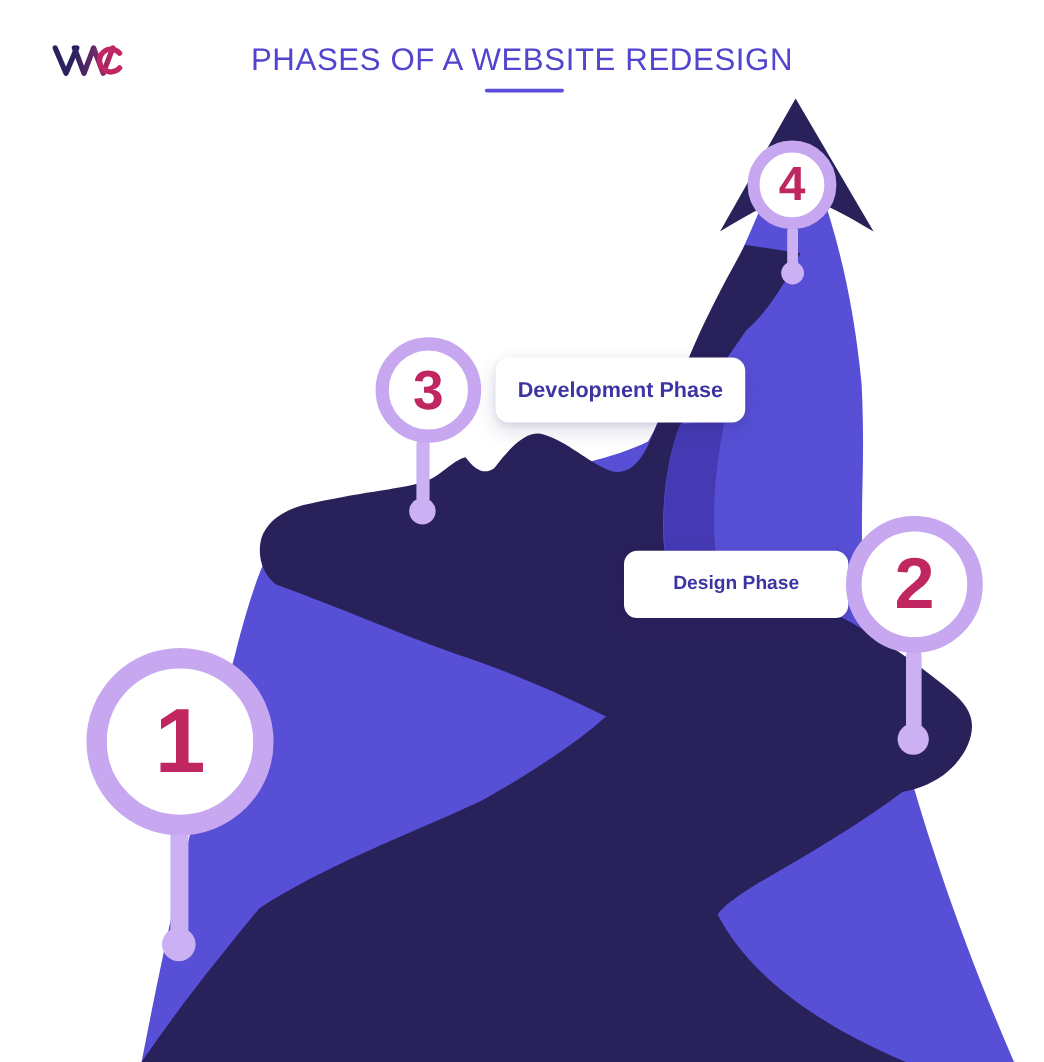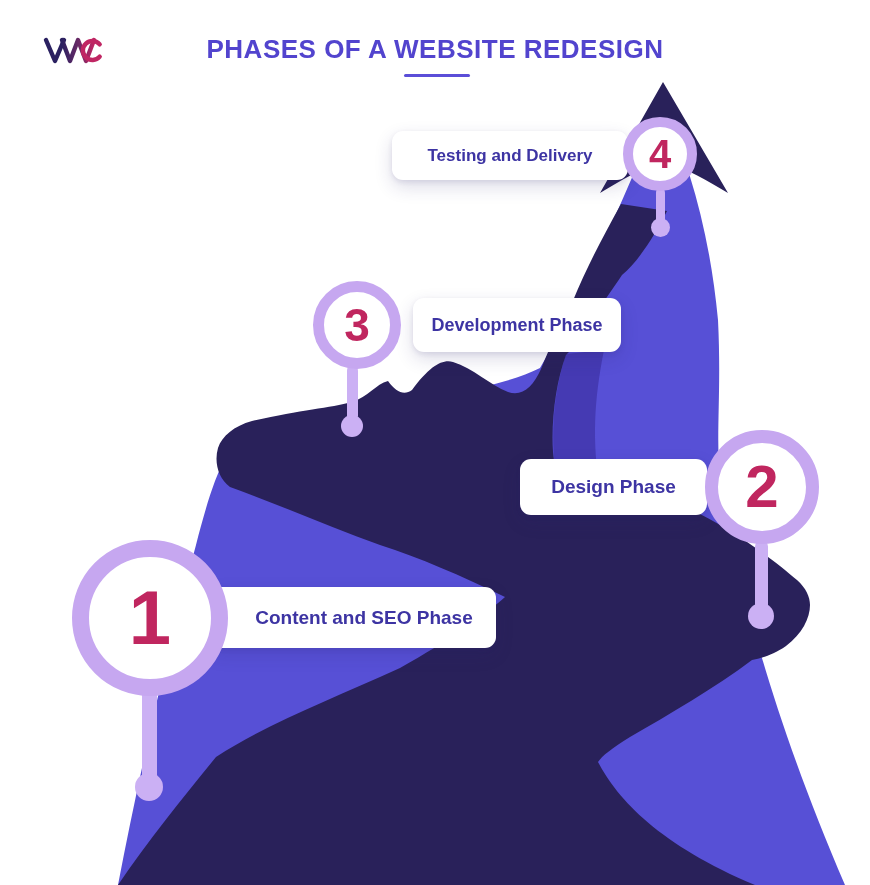--- a/index.html
+++ b/index.html
@@ -4,21 +4,21 @@
 <style>
   html,body{margin:0;padding:0;background:#ffffff;}
   .canvas{
     position:relative;width:870px;height:885px;background:#ffffff;overflow:hidden;
     font-family:"Liberation Sans",sans-serif;
   }
   
   .logo{position:absolute;left:42px;top:33px;width:80px;height:34px;}
   .page-title{
     position:absolute;left:0;top:34px;width:870px;text-align:center;
-    font-size:26px;font-weight:700;letter-spacing:0.5px;color:var(--title);
+    font-size:26px;font-weight:400;letter-spacing:0.5px;color:var(--title);
   }
   .title-underline{
     position:absolute;left:404px;top:74px;width:66px;height:3px;border-radius:2px;
     background:var(--underline);
   }
   
   .art{position:absolute;left:0;top:0;width:870px;height:885px;}
   .mountain{fill:var(--purple);}
   .shade{fill:var(--shade);}
   .road{fill:var(--navy);}
@@ -39,21 +39,21 @@
     position:absolute;background:#ffffff;border-radius:50%;
     display:flex;align-items:center;justify-content:center;
     border:17px solid var(--ring);box-sizing:border-box;z-index:5;
     color:var(--number);font-weight:700;line-height:1;
   }
   .m1{left:72px;top:540px;width:156px;height:156px;border-width:17px;font-size:76px;}
   .m2{left:705px;top:430px;width:114px;height:114px;border-width:13px;font-size:60px;}
   .m3{left:313px;top:281px;width:88px;height:88px;border-width:11px;font-size:46px;}
   .m4{left:623px;top:117px;width:74px;height:74px;border-width:10px;font-size:40px;}
   .l1{left:208px;top:587px;width:288px;height:61px;font-size:19px;padding-left:24px;box-sizing:border-box;}
-  .l2{left:520px;top:459px;width:187px;height:56px;font-size:19px;}
+  .l2{left:520px;top:459px;width:187px;height:56px;font-size:16px;}
   .l3{left:413px;top:298px;width:208px;height:54px;font-size:18px;}
   .l4{left:392px;top:131px;width:236px;height:49px;font-size:17px;}
   .s1{left:142px;top:688px;width:15px;height:96px;}
   .d1{left:135px;top:773px;width:28px;height:28px;}
   .s2{left:755px;top:540px;width:13px;height:72px;}
   .d2{left:748px;top:603px;width:26px;height:26px;}
   .s3{left:347px;top:365px;width:11px;height:56px;}
   .d3{left:341px;top:415px;width:22px;height:22px;}
   .s4{left:656px;top:188px;width:9px;height:36px;}
   .d4{left:651px;top:218px;width:19px;height:19px;}
@@ -137,31 +137,25 @@
 
   <div class="stem s1"></div>
   <div class="dot d1"></div>
   <div class="stem s2"></div>
   <div class="dot d2"></div>
   <div class="stem s3"></div>
   <div class="dot d3"></div>
   <div class="stem s4"></div>
   <div class="dot d4"></div>
 
-  <div class="phase-label l1">
-      <span>Content and SEO Phase</span>
-    </div>
   <div class="phase-label l2">
       <span>Design Phase</span>
     </div>
   <div class="phase-label l3">
       <span>Development Phase</span>
-    </div>
-  <div class="phase-label l4">
-      <span>Testing and Delivery</span>
     </div>
 
   <div class="marker m1">
       <span>1</span>
     </div>
   <div class="marker m2">
       <span>2</span>
     </div>
   <div class="marker m3">
       <span>3</span>

